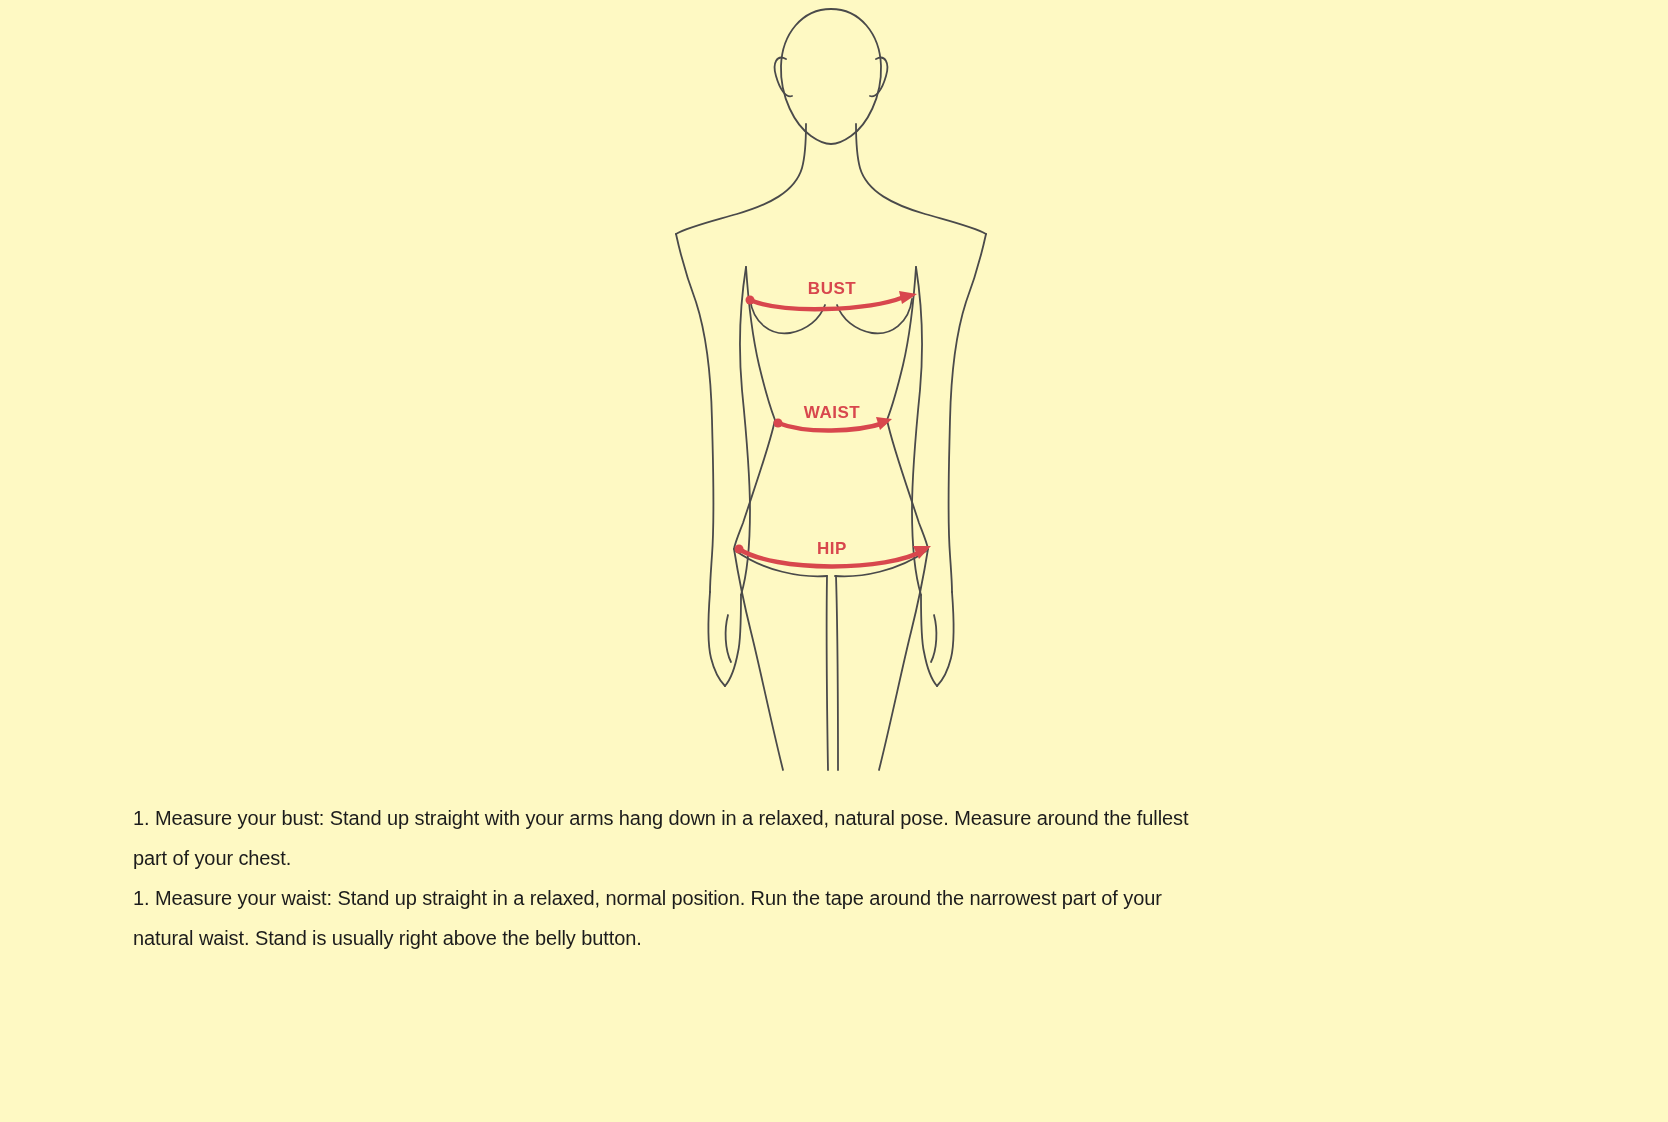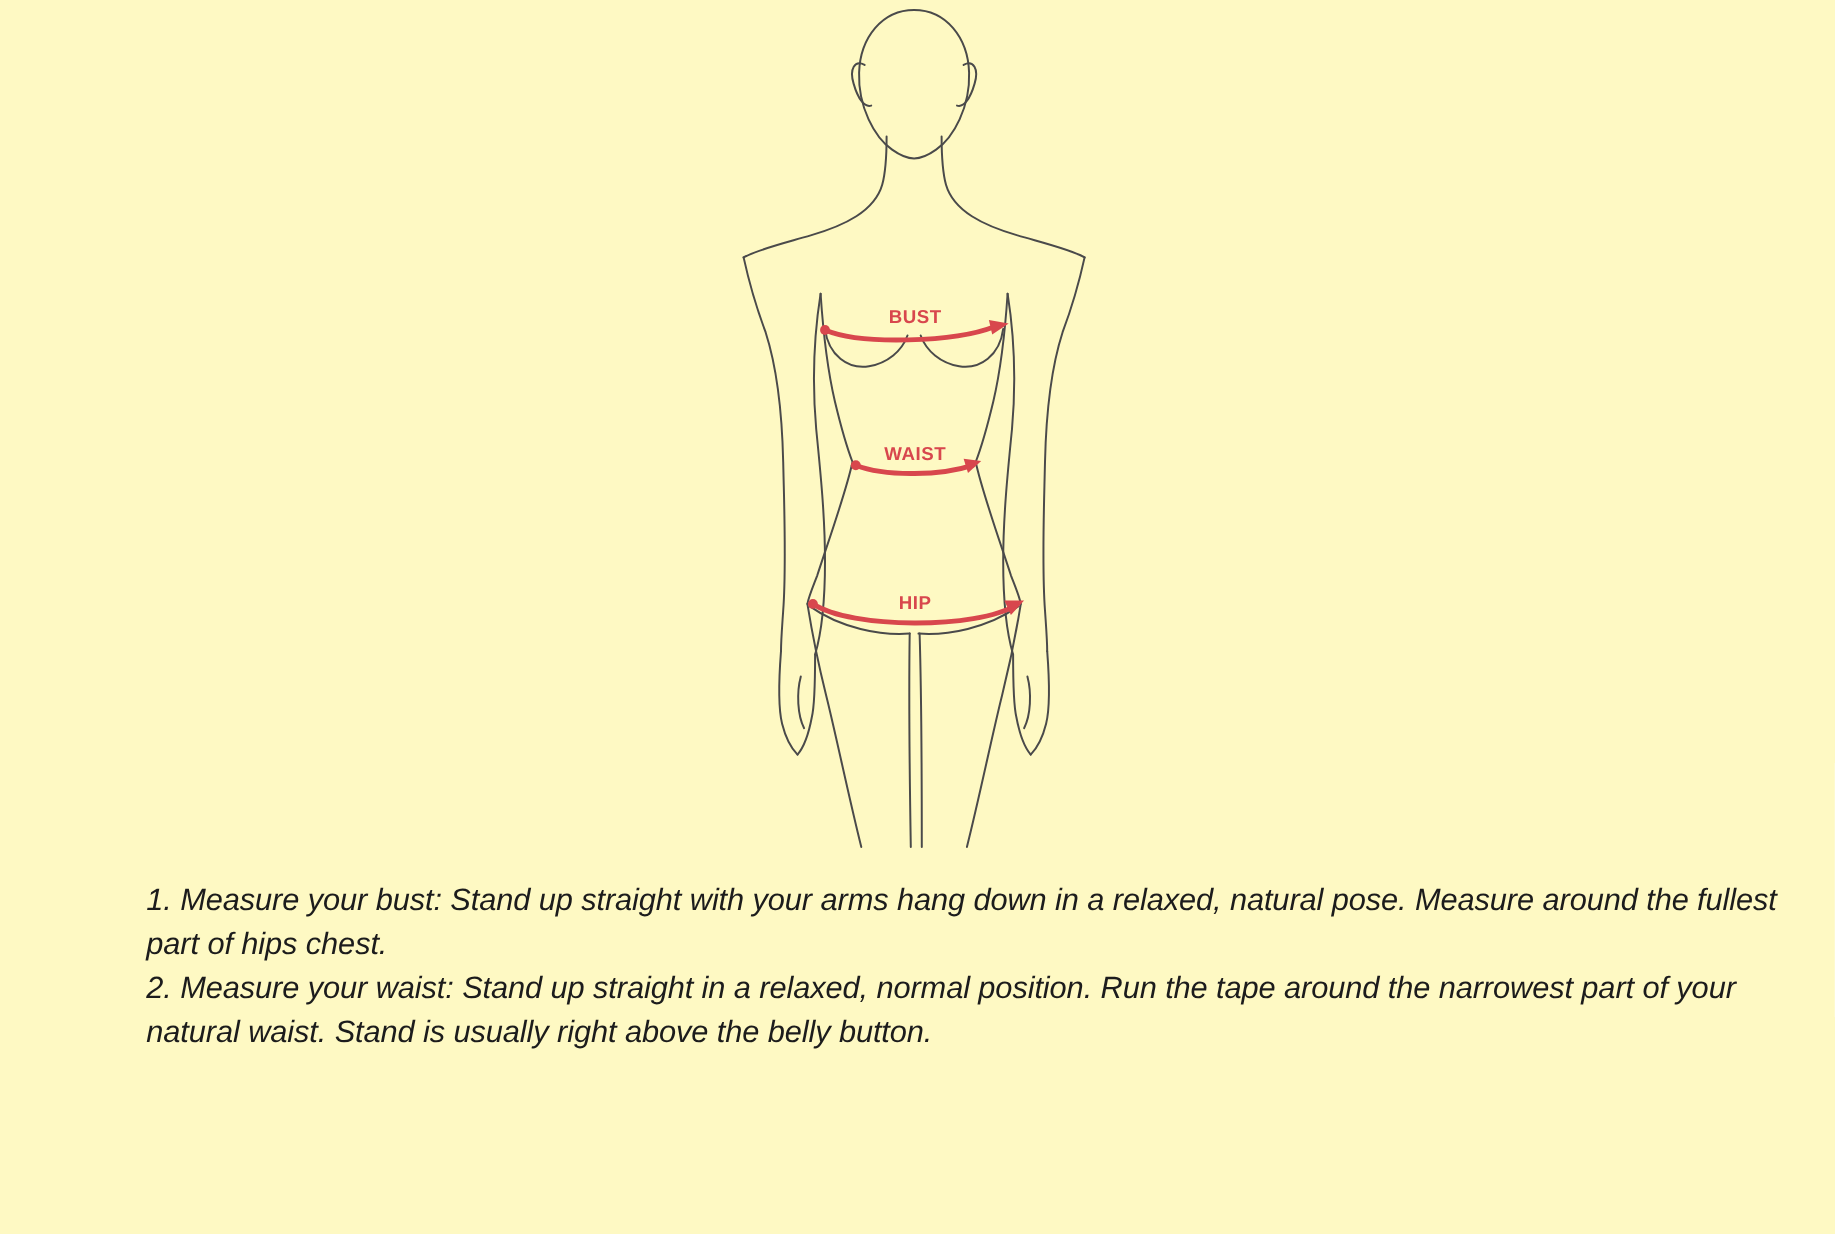--- a/index.html
+++ b/index.html
@@ -46,25 +46,24 @@
     font-size: 17px;
     font-weight: bold;
     letter-spacing: 0.5px;
     text-anchor: middle;
   }
   .instructions {
     position: absolute;
     left: 133px;
     top: 798px;
     color: #1c1c1c;
-    font-size: 28px;
+    font-size: 20px;
     line-height: 40px;
     letter-spacing: -0.1px;
     white-space: nowrap;
-    font-style: italic;
   }
 </style>
 </head>
 <body>
 
 <div class="page">
 
   <div class="figure-wrap">
     <svg viewBox="640 0 380 790" xmlns="http://www.w3.org/2000/svg">
 
@@ -123,23 +122,23 @@
 
       <text class="mlabel" x="832" y="294">BUST</text>
       <text class="mlabel" x="832" y="418">WAIST</text>
       <text class="mlabel" x="832" y="554">HIP</text>
     </svg>
   </div>
 
   <div class="instructions">
     <div>
       <div class="line">1. Measure your bust: Stand up straight with your arms hang down in a relaxed, natural pose. Measure around the fullest</div>
-      <div class="line">part of hips chest.</div>
+      <div class="line">part of your chest.</div>
     </div>
     <div>
-      <div class="line">2. Measure your waist: Stand up straight in a relaxed, normal position. Run the tape around the narrowest part of your</div>
+      <div class="line">1. Measure your waist: Stand up straight in a relaxed, normal position. Run the tape around the narrowest part of your</div>
       <div class="line">natural waist. Stand is usually right above the belly button.</div>
     </div>
     <div>
     </div>
   </div>
 
 </div>
 
 </body></html>

